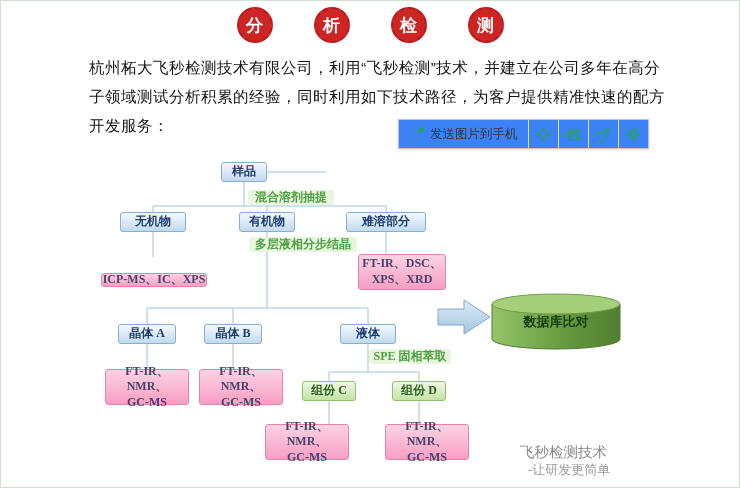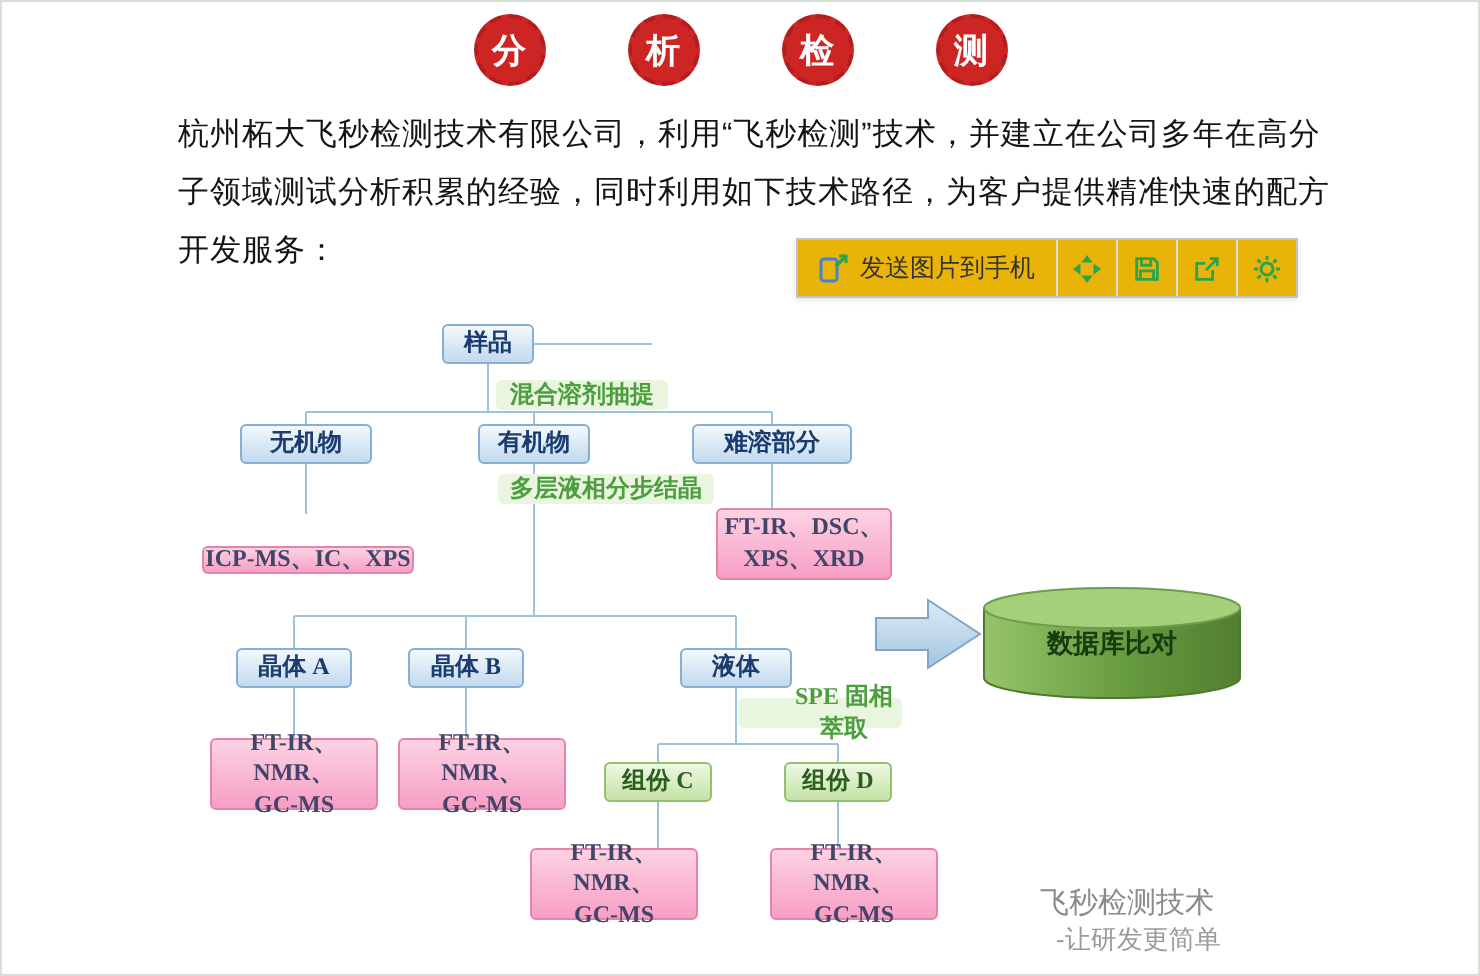--- a/index.html
+++ b/index.html
@@ -10,21 +10,21 @@
   .stamps{position:absolute;top:6px;left:0;width:100%;display:flex;justify-content:center;gap:41px;z-index:3;}
   .stamp{width:36px;height:36px;border-radius:50%;background:#cd2424;border:2px dashed #b31d1d;color:#fff;
          font-weight:bold;font-size:17px;display:flex;align-items:center;justify-content:center;box-sizing:border-box;}
 
   
   .intro{position:absolute;left:88px;top:52px;width:578px;font-size:15.5px;line-height:29px;color:#141414;letter-spacing:.5px;margin:0;}
 
   
   .toolbar{position:absolute;left:397px;top:118px;height:30px;display:flex;align-items:stretch;background:#fff;
            border:1px solid #c3c3c3;box-shadow:0 1px 3px rgba(0,0,0,.12);z-index:6;box-sizing:border-box;}
-  .toolbar button{display:flex;align-items:center;justify-content:center;gap:5px;background:#eab308;border:none;
+  .toolbar button{display:flex;align-items:center;justify-content:center;gap:5px;background:#3b82f6;border:none;
            border-left:1px solid #ddd;padding:0 7px;font-size:12.5px;color:#333;cursor:pointer;font-family:inherit;}
   .toolbar button:first-child{border-left:none;padding:0 10px;}
   .toolbar svg{display:block;}
 
   
   .node{position:absolute;box-sizing:border-box;display:flex;align-items:center;justify-content:center;
         text-align:center;font-size:12px;font-weight:bold;border-radius:3px;white-space:pre-line;line-height:1.3;z-index:2;font-family:Liberation Serif, serif;}
   .blue{background:linear-gradient(#f3f9fd,#c2d9ee);border:1px solid #88aed2;color:#1c3c70;}
   .pink{background:linear-gradient(#fcd3e3,#f79ec4);border:1px solid #e583ad;color:#44446a;}
   .greenbox{background:linear-gradient(#eef8e4,#c4e2a6);border:1px solid #93bf6e;color:#2c5e1e;}
@@ -126,21 +126,21 @@
   <div class="node blue" style="left:119px;top:211px;width:66px;height:20px;">无机物</div>
   <div class="node blue" style="left:238px;top:211px;width:56px;height:20px;">有机物</div>
   <div class="node glabel" style="left:248px;top:236px;width:108px;height:15px;">多层液相分步结晶</div>
   <div class="node blue" style="left:345px;top:211px;width:80px;height:20px;">难溶部分</div>
   <div class="node pink" style="left:100px;top:272px;width:106px;height:14px;">ICP-MS、IC、XPS</div>
   <div class="node pink" style="left:357px;top:253px;width:88px;height:36px;">FT-IR、DSC、
 XPS、XRD</div>
   <div class="node blue" style="left:117px;top:323px;width:58px;height:20px;">晶体 A</div>
   <div class="node blue" style="left:203px;top:323px;width:58px;height:20px;">晶体 B</div>
   <div class="node blue" style="left:339px;top:323px;width:56px;height:20px;">液体</div>
-  <div class="node glabel" style="left:368px;top:348px;width:82px;height:15px;padding-left:24px;">SPE 固相萃取</div>
+  <div class="node glabel" style="left:368px;top:348px;width:82px;height:15px;">SPE 固相萃取</div>
   <div class="node pink" style="left:104px;top:368px;width:84px;height:36px;">FT-IR、NMR、
 GC-MS</div>
   <div class="node pink" style="left:198px;top:368px;width:84px;height:36px;">FT-IR、NMR、
 GC-MS</div>
   <div class="node greenbox" style="left:301px;top:380px;width:54px;height:20px;">组份 C</div>
   <div class="node greenbox" style="left:391px;top:380px;width:54px;height:20px;">组份 D</div>
   <div class="node pink" style="left:264px;top:423px;width:84px;height:36px;">FT-IR、NMR、
 GC-MS</div>
   <div class="node pink" style="left:384px;top:423px;width:84px;height:36px;">FT-IR、NMR、
 GC-MS</div>

